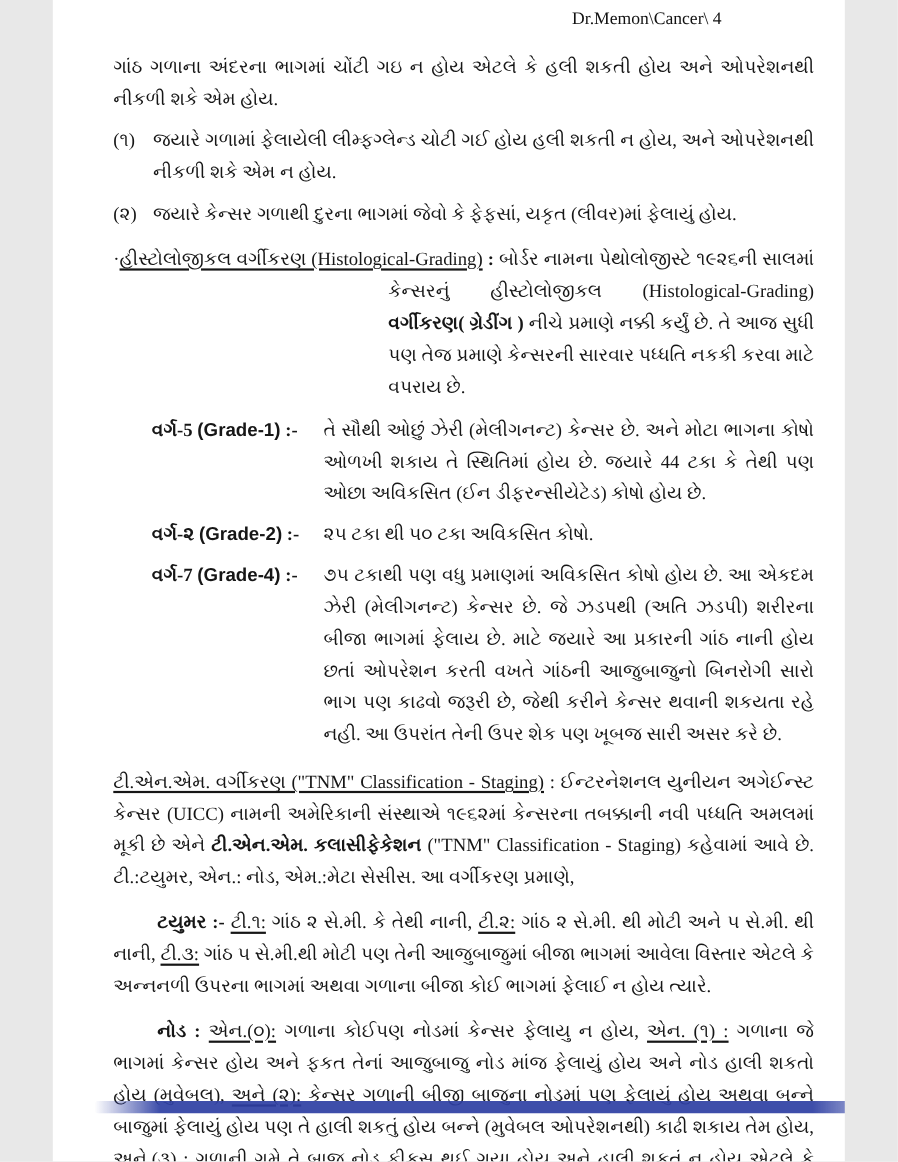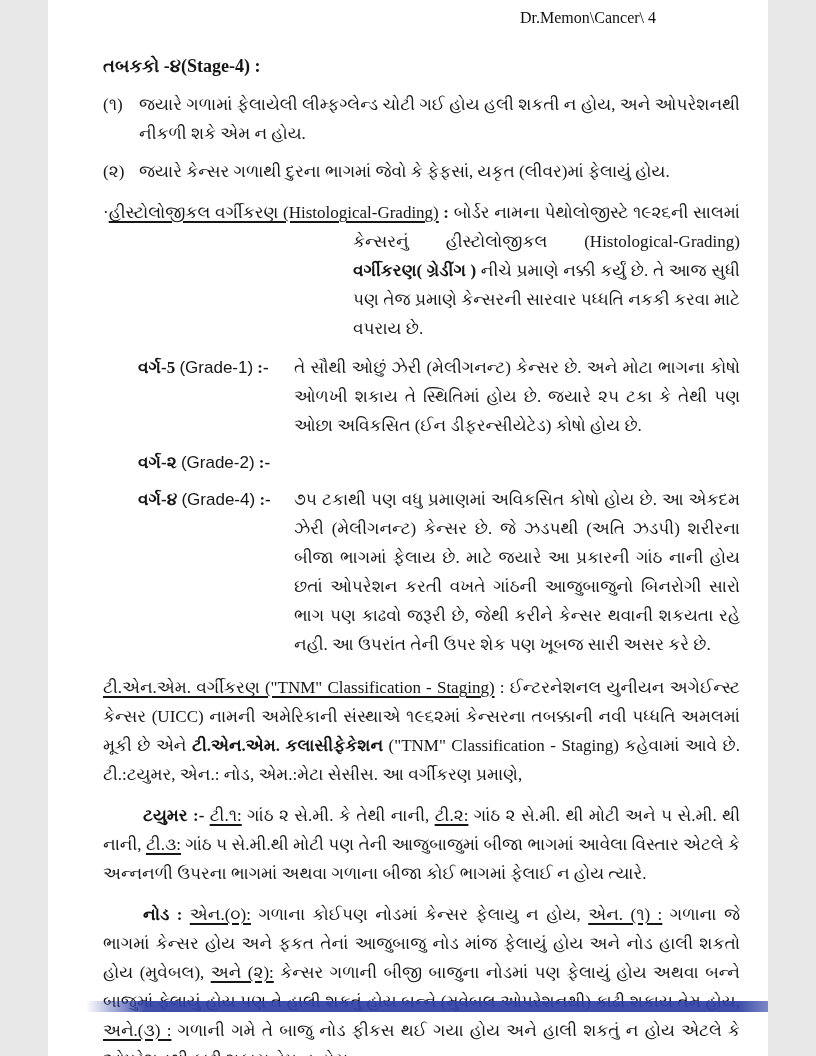--- a/index.html
+++ b/index.html
@@ -28,69 +28,70 @@
   .num-item{display:flex;margin-top:9px;}
   .num-item .num{flex:0 0 36px;}
   .num-item .txt{flex:1;text-align:justify;}
   .hang{padding-left:250px;text-indent:-250px;margin-top:12px;}
   .b{font-weight:bold;}
   .bu{font-weight:normal;text-decoration:underline;text-decoration-thickness:2px;text-underline-offset:3px;}
   .latin{font-family:"Liberation Sans", sans-serif;}
   .grades{margin-top:10px;margin-left:35px;}
   .grade-row{display:flex;margin-top:8px;}
   .grade-label{flex:0 0 150px;font-weight:bold;white-space:nowrap;}
-  .grade-label .latin{font-weight:normal;}
+  .grade-label .latin{font-weight:bold;}
   .grade-text{flex:1;text-align:justify;padding-left:6px;}
   .tnm{margin-top:14px;}
   .indent40{text-indent:40px;margin-top:12px;}
   .scan-bar{
     position:absolute;left:38px;top:1001px;width:742px;height:11px;
     background:linear-gradient(90deg, transparent 0%, currentColor 8%, currentColor 55%, currentColor 88%, transparent 100%);
     border-radius:3px;
     opacity:.92;
     filter:blur(.4px);
   }
 </style>
 </head>
 <body>
 
 <div class="page">
 
   <div class="doc-header">Dr.Memon\Cancer\ 4</div>
 
   <div class="content">
 
+    <div class="para intro">ગાંઠ ગળાના અંદરના ભાગમાં ચોંટી ગઇ ન હોય એટલે કે હલી શકતી હોય અને ઓપરેશનથી નીકળી શકે એમ હોય.</div>
 
-    <div class="stage-heading">તબકકો -૪(Stage-4)  :</div>
 
     <div class="num-item">
       <span class="num">(૧)</span>
       <span class="txt">જયારે ગળામાં ફેલાયેલી લીમ્ફગ્લેન્ડ ચોટી ગઈ હોય  હલી શકતી ન હોય, અને ઓપરેશનથી નીકળી શકે એમ ન હોય.</span>
     </div>
     <div class="num-item">
       <span class="num">(૨)</span>
       <span class="txt">જયારે કેન્સર ગળાથી દુરના ભાગમાં જેવો કે ફેફસાં, યકૃત (લીવર)માં ફેલાયું હોય.</span>
     </div>
 
     <div class="para hang"><span>·</span><span class="bu">હીસ્ટોલોજીકલ વર્ગીકરણ  (Histological-Grading)</span><span class="b"> :  </span><span>બોર્ડર નામના પેથોલોજીસ્ટે ૧૯૨૬ની સાલમાં કેન્સરનું હીસ્ટોલોજીકલ (Histological-Grading) </span><span class="b">વર્ગીકરણ( ગ્રેડીંગ )</span><span> નીચે પ્રમાણે નક્કી કર્યું છે.  તે આજ સુધી પણ તેજ પ્રમાણે કેન્સરની સારવાર પધ્ધતિ નકકી કરવા માટે વપરાય છે.</span></div>
 
     <div class="grades">
 
       <div class="grade-row">
         <span class="grade-label"><span>વર્ગ-5</span> <span class="latin">(Grade-1)</span><span> :-</span></span>
-        <span class="grade-text">તે સૌથી ઓછું ઝેરી (મેલીગનન્ટ) કેન્સર છે. અને મોટા ભાગના કોષો ઓળખી શકાય તે સ્થિતિમાં હોય છે. જયારે ૨૫ ટકા કે તેથી પણ ઓછા અવિકસિત (ઈન ડીફરન્સીયેટેડ) કોષો હોય છે.</span>
+        <span class="grade-text">તે સૌથી ઓછું ઝેરી (મેલીગનન્ટ) કેન્સર છે. અને મોટા ભાગના કોષો ઓળખી શકાય તે સ્થિતિમાં હોય છે. જયારે 44 ટકા કે તેથી પણ ઓછા અવિકસિત (ઈન ડીફરન્સીયેટેડ) કોષો હોય છે.</span>
       </div>
 
       <div class="grade-row">
         <span class="grade-label"><span>વર્ગ-૨</span> <span class="latin">(Grade-2)</span><span> :-</span></span>
+        <span class="grade-text">૨૫ ટકા થી ૫૦ ટકા અવિકસિત કોષો.</span>
       </div>
 
 
       <div class="grade-row">
-        <span class="grade-label"><span>વર્ગ-૪</span> <span class="latin">(Grade-4)</span><span> :-</span></span>
+        <span class="grade-label"><span>વર્ગ-7</span> <span class="latin">(Grade-4)</span><span> :-</span></span>
         <span class="grade-text">૭૫ ટકાથી પણ વધુ પ્રમાણમાં અવિકસિત કોષો હોય છે. આ એકદમ ઝેરી (મેલીગનન્ટ) કેન્સર છે. જે ઝડપથી (અતિ ઝડપી) શરીરના બીજા ભાગમાં ફેલાય છે. માટે જયારે આ પ્રકારની ગાંઠ નાની હોય છતાં ઓપરેશન કરતી વખતે ગાંઠની આજુબાજુનો બિનરોગી સારો ભાગ પણ કાઢવો જરૂરી છે, જેથી કરીને કેન્સર થવાની શકયતા રહે નહી. આ ઉપરાંત તેની ઉપર શેક પણ ખૂબજ સારી અસર કરે છે.</span>
       </div>
 
     </div>
 
     <div class="para tnm"><span class="bu">ટી.એન.એમ. વર્ગીકરણ ("TNM" Classification - Staging)</span><span> : </span><span>ઈન્ટરનેશનલ યુનીયન અગેઈન્સ્ટ કેન્સર (UICC) નામની અમેરિકાની સંસ્થાએ ૧૯૬૨માં કેન્સરના તબક્કાની નવી પધ્ધતિ અમલમાં મૂકી છે એને </span><span class="b">ટી.એન.એમ. કલાસીફેકેશન</span><span> ("TNM" Classification - Staging) કહેવામાં આવે છે.  ટી.:ટયુમર, એન.: નોડ, એમ.:મેટા સેસીસ.      આ વર્ગીકરણ પ્રમાણે,</span></div>
 
     <div class="para indent40"><span class="b">ટયુમર :- </span><span class="bu">ટી.૧:</span><span> ગાંઠ ૨ સે.મી. કે તેથી નાની,  </span><span class="bu">ટી.૨:</span><span> ગાંઠ ૨ સે.મી. થી મોટી અને ૫ સે.મી. થી નાની,  </span><span class="bu">ટી.૩:</span><span> ગાંઠ ૫ સે.મી.થી મોટી પણ તેની આજુબાજુમાં બીજા ભાગમાં આવેલા વિસ્તાર એટલે કે અન્નનળી ઉપરના ભાગમાં અથવા ગળાના બીજા કોઈ ભાગમાં ફેલાઈ ન હોય ત્યારે.</span></div>
 
     <div class="para indent40"><span class="b">નોડ : </span><span class="bu">એન.(૦):</span><span> ગળાના કોઈપણ નોડમાં કેન્સર ફેલાયુ ન હોય,  </span><span class="bu">એન. (૧) :</span><span> ગળાના જે ભાગમાં કેન્સર હોય અને ફકત તેનાં આજુબાજુ નોડ માંજ ફેલાયું હોય અને નોડ હાલી શકતો હોય (મુવેબલ),  </span><span class="bu">અને (૨):</span><span> કેન્સર ગળાની બીજી બાજુના નોડમાં પણ ફેલાયું હોય અથવા બન્ને બાજુમાં ફેલાયું હોય પણ તે હાલી શકતું હોય બન્ને (મુવેબલ ઓપરેશનથી) કાઢી શકાય તેમ હોય,  </span><span class="bu">અને.(૩) :</span><span> ગળાની ગમે તે બાજુ નોડ ફીકસ થઈ ગયા હોય અને હાલી શકતું ન હોય એટલે કે ઓપરેશનથી કાઢી શકાય તેમ ન હોય</span></div>

